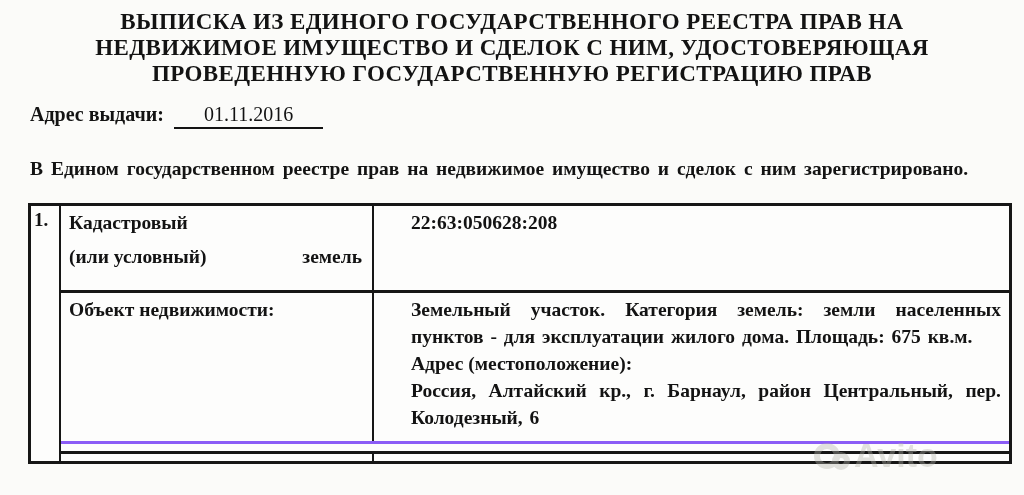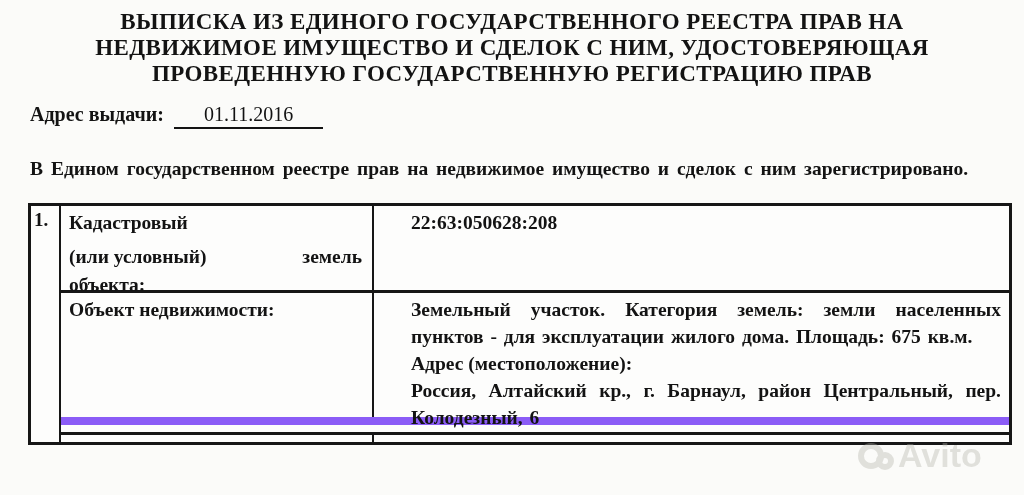--- a/index.html
+++ b/index.html
@@ -86,21 +86,21 @@
   .cell-value {
     flex: 1;
     box-sizing: border-box;
     padding: 3px 8px 0 8px;
     font-weight: 700;
     font-size: 19.5px;
     line-height: 27px;
     margin-left: 29px;
   }
   .row-1 { height: 87px; border-bottom: 3px solid #161616; }
-  .row-2 { height: 132px; border-bottom: 8px solid #8b5cf6; }
+  .row-2 { height: 151px; border-bottom: 3px solid #8b5cf6; }
   .row-3 { margin-top: 7px; border-top: 3px solid #161616; flex: 1; min-height: 10px; }
   .label-line2 { display: flex; justify-content: space-between; margin-top: 6px; }
   .val-just { text-align: justify; word-spacing: 2px; }
 
   
   .wm-cian {
     position: absolute;
     left: 648px; top: 358px;
     z-index: 1;
     font-family: "Liberation Sans", sans-serif;
@@ -111,21 +111,21 @@
     opacity: 0.28;
     user-select: none;
   }
   .wm-cian .cian-mark {
     display: inline-block;
     transform: skewX(-12deg);
     margin-right: 6px;
   }
   .wm-avito {
     position: absolute;
-    left: 858px; top: 436px;
+    left: 814px; top: 436px;
     z-index: 3;
     display: flex;
     align-items: center;
     font-family: "Liberation Sans", sans-serif;
     font-weight: 700;
     font-size: 34px;
     color: #b5b5ac;
     opacity: 0.38;
     user-select: none;
   }
@@ -165,21 +165,20 @@
       <div class="num-col">1.</div>
       <div class="main-col">
 
         <div class="trow row-1">
           <div class="cell-label">
             <div>Кадастровый</div>
             <div class="label-line2">
               <span>(или условный)</span>
               <span>земель</span>
             </div>
-            <div>объекта:</div>
           </div>
           <div class="cell-value">22:63:050628:208</div>
         </div>
 
         <div class="trow row-2">
           <div class="cell-label">Объект недвижимости:</div>
           <div class="cell-value">
             <div class="val-just">Земельный участок. Категория земель: земли населенных пунктов - для эксплуатации жилого дома. Площадь: 675 кв.м.</div>
             <div>Адрес (местоположение):</div>
             <div class="val-just">Россия, Алтайский кр., г. Барнаул, район Центральный, пер. Колодезный, 6</div>

